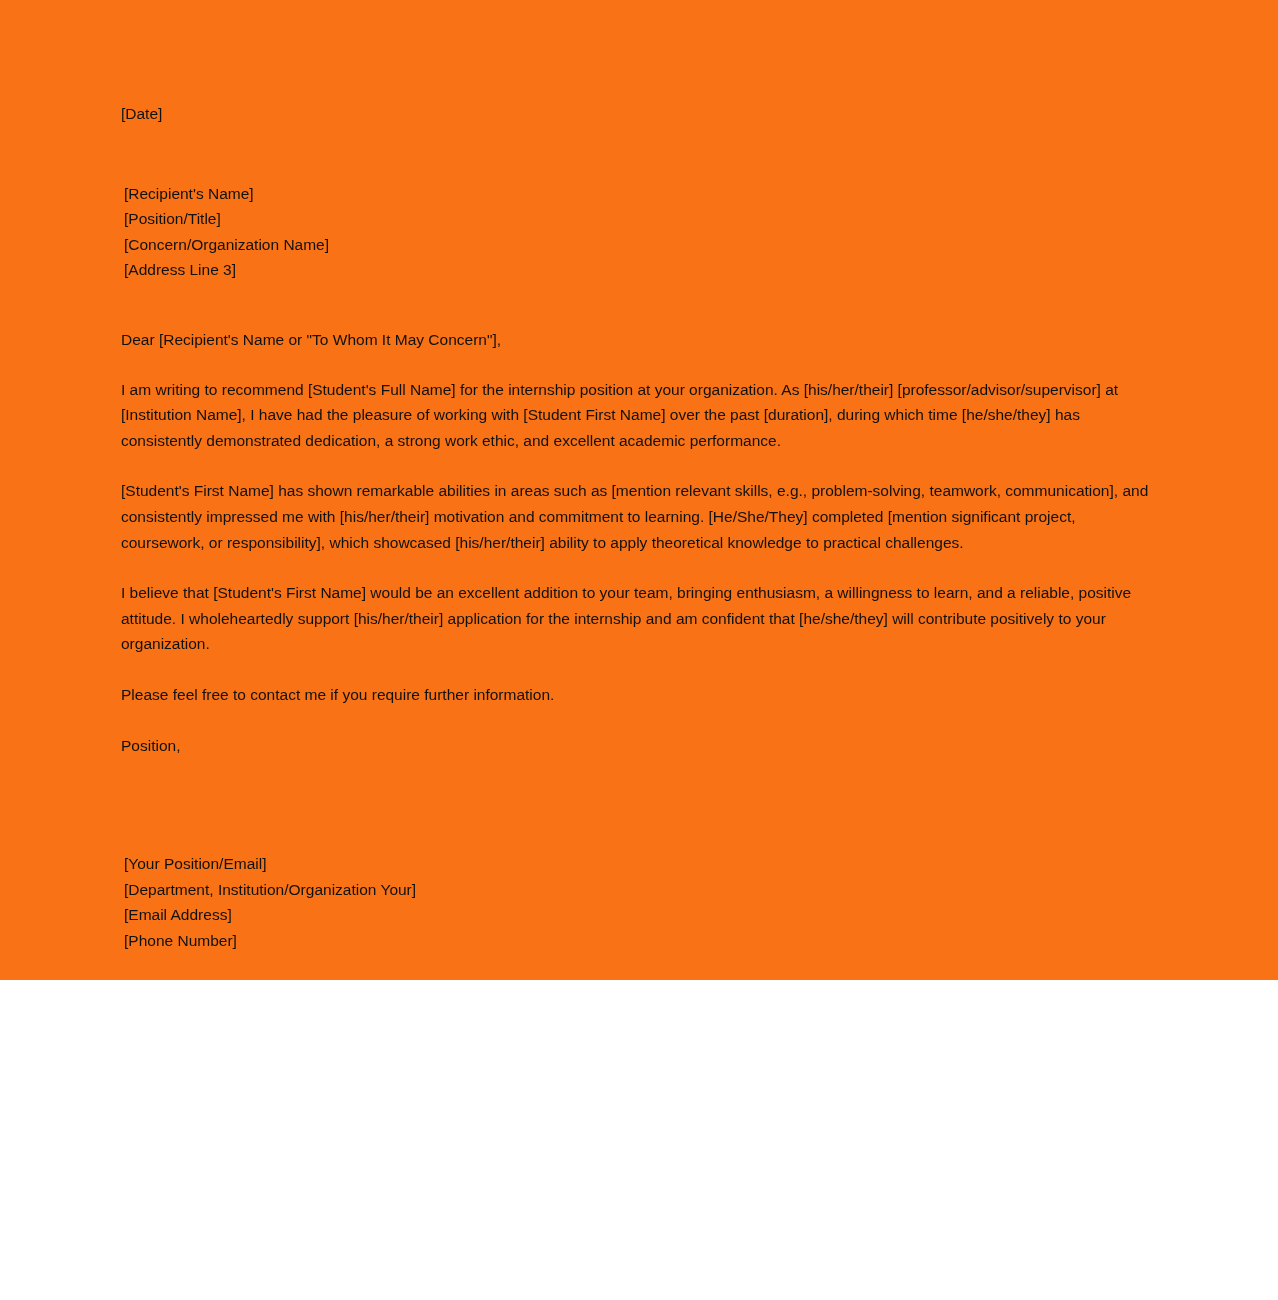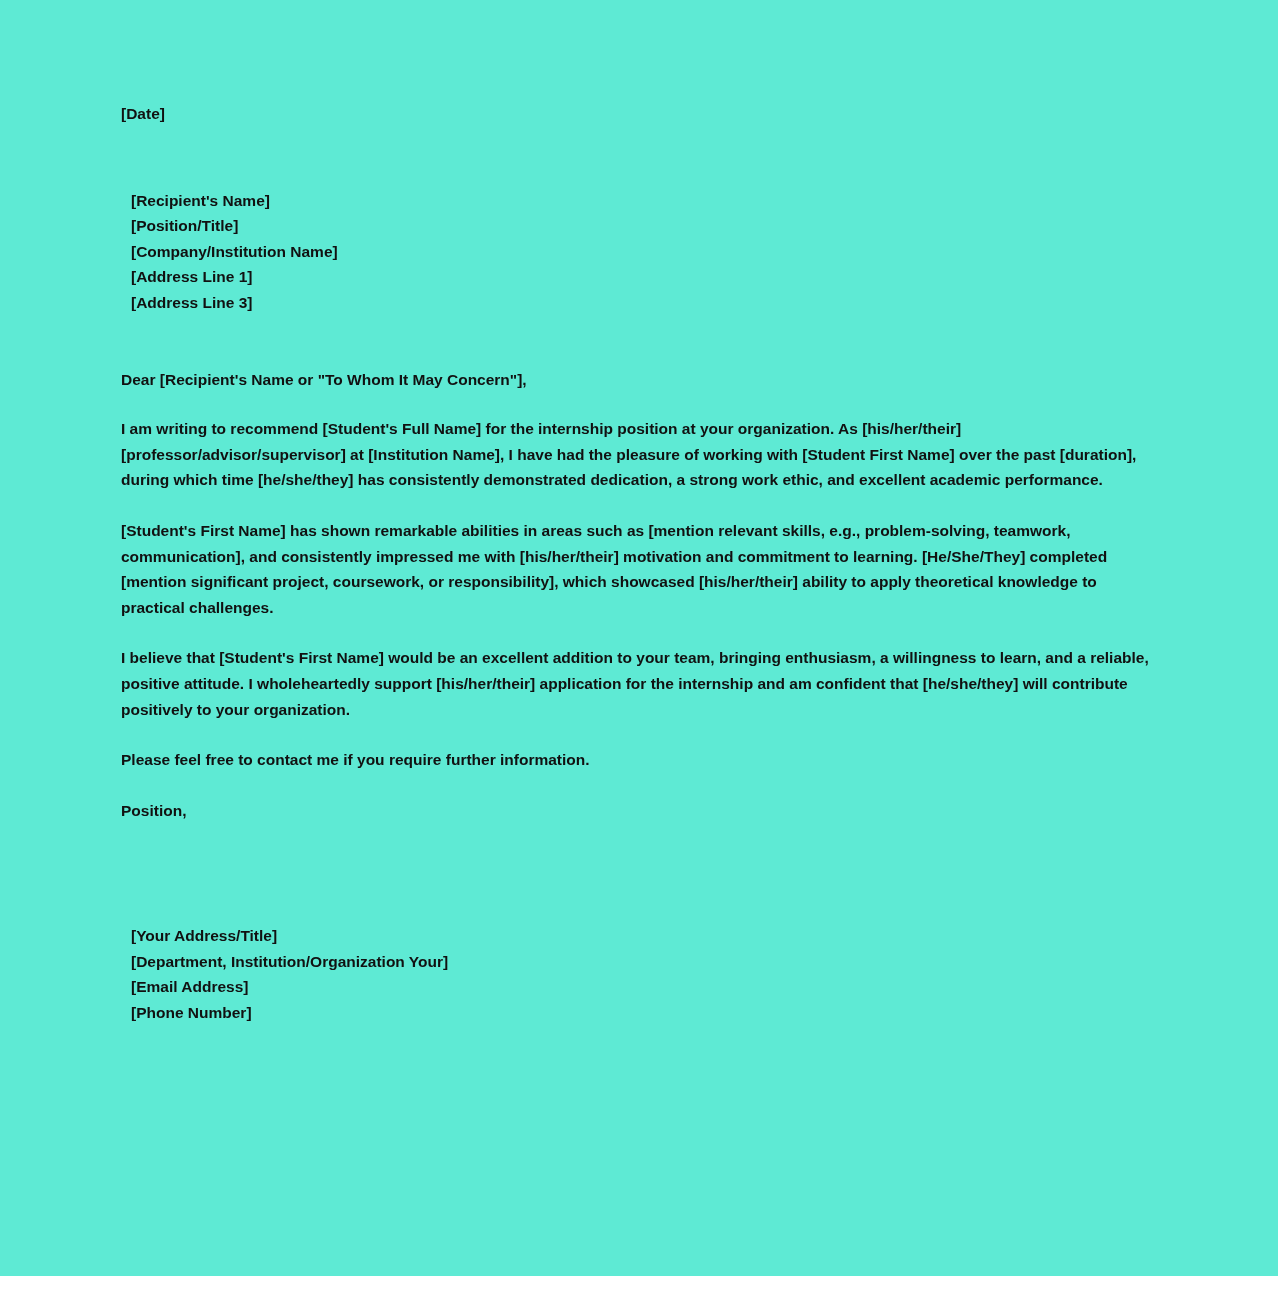--- a/index.html
+++ b/index.html
@@ -11,43 +11,42 @@
   body {
     width: 1278px;
     height: 1300px;
     font-family: "Liberation Sans", sans-serif;
     color: #111111;
     -webkit-font-smoothing: antialiased;
   }
   .page {
     position: relative;
     width: 1278px;
-    height: 1276px;
-    background: #5eead4;
+    height: 980px;
+    background: #f97316;
     box-sizing: border-box;
     overflow: hidden;
-    font-weight: bold;
   }
   .letter-body {
     position: absolute;
     left: 121px;
     top: 101px;
     width: 1038px;
   }
   .line,
   .para {
     font-size: 15.5px;
     line-height: 25.6px;
     color: #111111;
     margin: 0;
     text-align: left;
     white-space: normal;
   }
   .block {
-    margin: 10px;
+    margin: 3px;
   }
   
   .gap-date-to-address { height: 51px; }
   .gap-address-to-salutation { height: 41px; }
   .gap-salutation-to-body { height: 24px; }
   .gap-para { height: 25px; }
   .gap-closing-signature { height: 65px; }
   .signature-space { height: 25px; }
 </style>
 </head>
@@ -56,22 +55,21 @@
 <div class="page">
   <div class="letter-body">
 
     <p class="line">[Date]</p>
 
     <div class="gap-date-to-address"></div>
 
     <div class="block">
       <p class="line">[Recipient's Name]</p>
       <p class="line">[Position/Title]</p>
-      <p class="line">[Company/Institution Name]</p>
-      <p class="line">[Address Line 1]</p>
+      <p class="line">[Concern/Organization Name]</p>
       <p class="line">[Address Line 3]</p>
     </div>
 
     <div class="gap-address-to-salutation"></div>
 
     <p class="line">Dear [Recipient's Name or "To Whom It May Concern"],</p>
 
     <div class="gap-salutation-to-body"></div>
 
     <p class="para">I am writing to recommend [Student's Full Name] for the internship position at your organization. As [his/her/their] [professor/advisor/supervisor] at [Institution Name], I have had the pleasure of working with [Student First Name] over the past [duration], during which time [he/she/they] has consistently demonstrated dedication, a strong work ethic, and excellent academic performance.</p>
@@ -89,20 +87,20 @@
     <p class="para">Please feel free to contact me if you require further information.</p>
 
     <div class="gap-para"></div>
 
     <p class="line">Position,</p>
 
     <div class="gap-closing-signature"></div>
     <div class="signature-space"></div>
 
     <div class="block">
-      <p class="line">[Your Address/Title]</p>
+      <p class="line">[Your Position/Email]</p>
       <p class="line">[Department, Institution/Organization Your]</p>
       <p class="line">[Email Address]</p>
       <p class="line">[Phone Number]</p>
     </div>
 
   </div>
 </div>
 
 </body></html>

